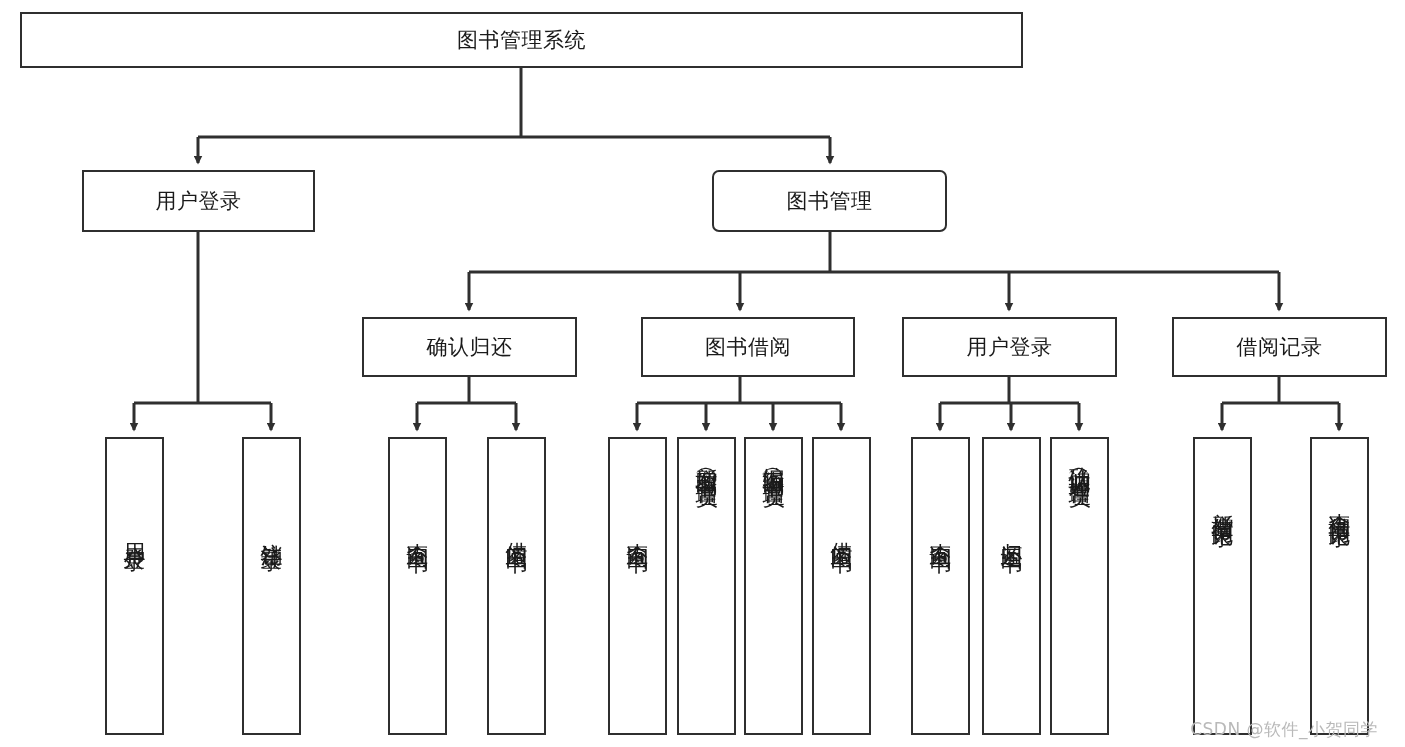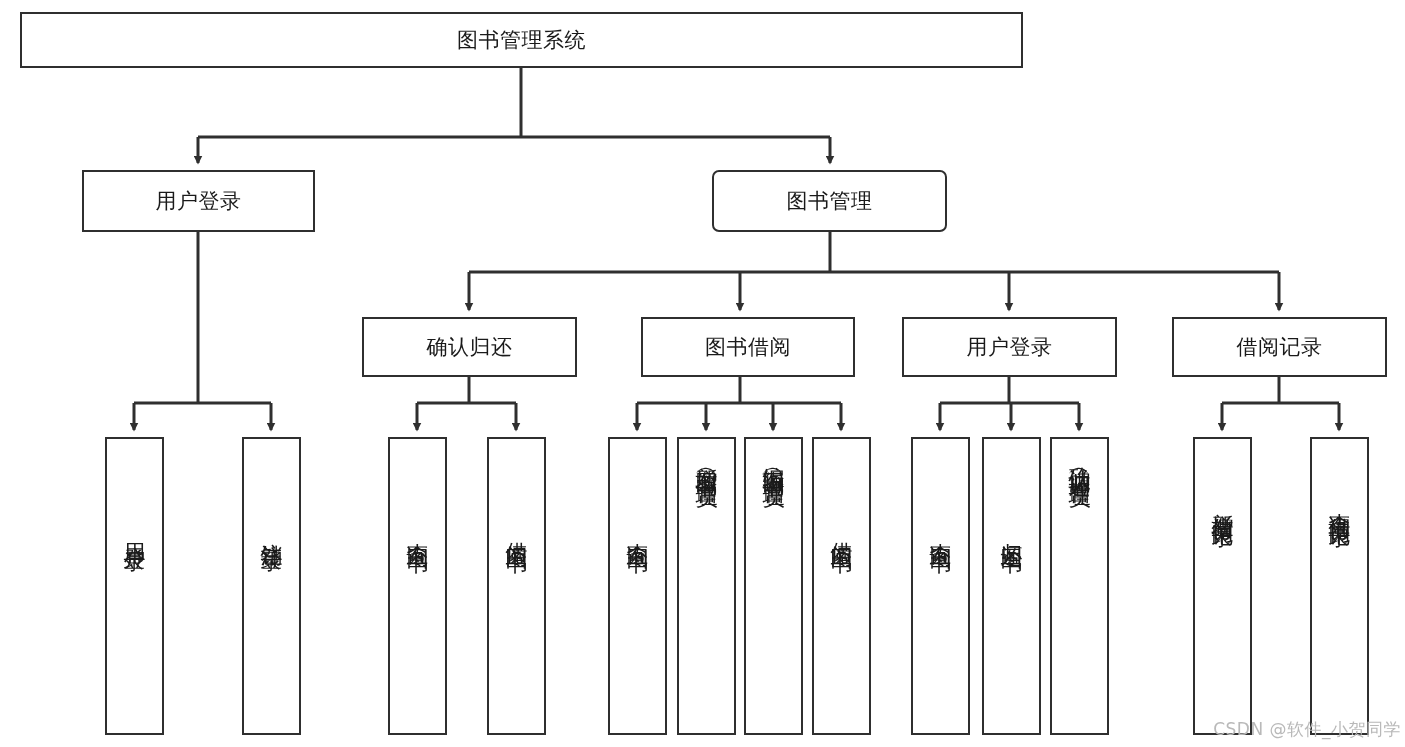--- a/index.html
+++ b/index.html
@@ -59,21 +59,21 @@
     margin-top: 82px;
   }
   .node-box.leaf-tall .node-label {
     margin-top: 6px;
   }
   .node-box.leaf-short .node-label {
     margin-top: 52px;
   }
   .watermark {
     position: absolute;
-    right: 4px;
+    right: 27px;
     bottom: 6px;
     font-size: 17px;
     color: #b9b9b9;
     letter-spacing: 0.5px;
     user-select: none;
     white-space: nowrap;
   }
 </style>
 </head>
 <body>

